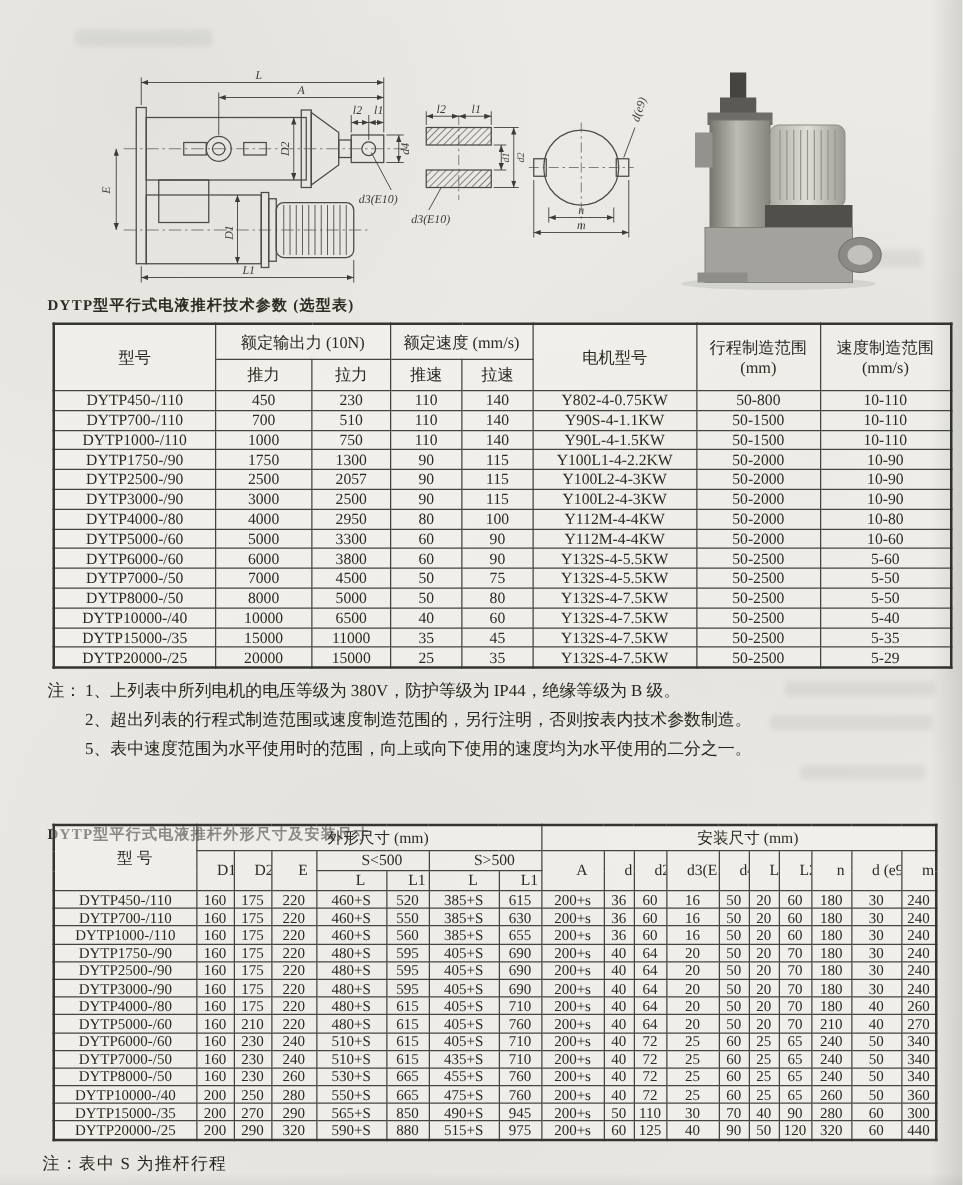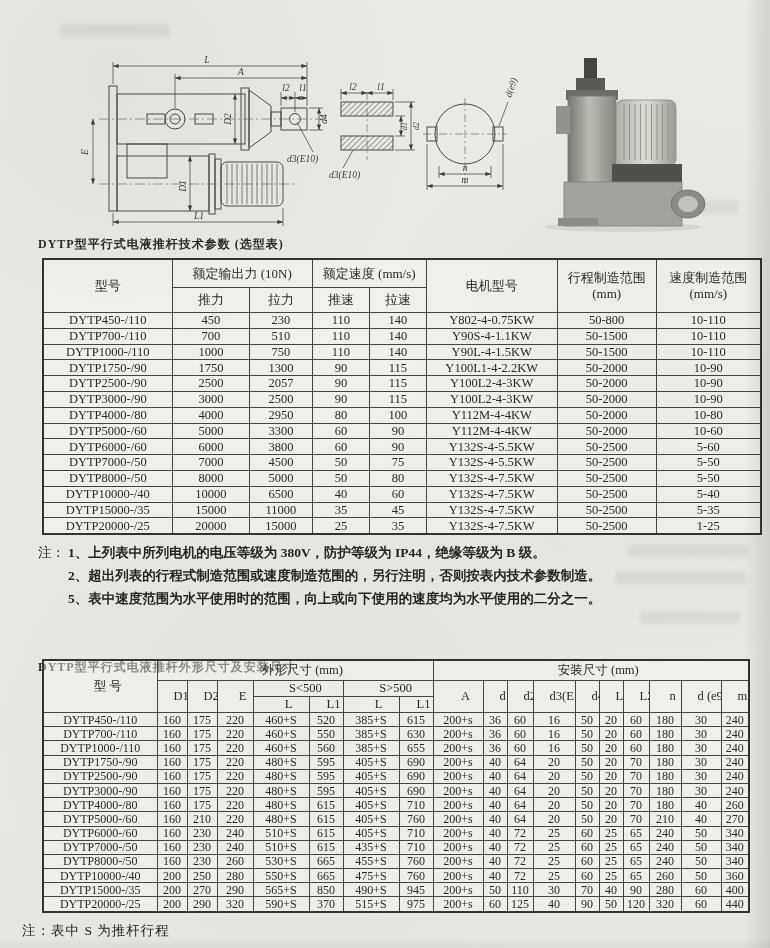--- a/index.html
+++ b/index.html
@@ -44,23 +44,23 @@
   .dim{left:42px;top:659px;width:706px;font-size:12px;}
   .dim th{font-size:12.5px;font-weight:normal;padding-left:16px;}
   .dim thead tr:nth-child(1) th{height:19px;}
   .dim thead tr:nth-child(2) th{height:15px;}
   .dim thead tr:nth-child(3) th{height:13px;}
   .dim tbody td{height:13.2px;font-size:12px;line-height:1;}
 
   .notes{position:absolute;left:38px;top:541px;width:660px;font-size:13.5px;line-height:23px;display:flex;}
   .notes .lbl{flex:0 0 30px;}
   .notes ul{margin:0;padding:0;list-style:none;}
-  .notes li{padding-left:24px;text-indent:-24px;font-weight:bold;}
-
-  .footnote{position:absolute;left:22px;top:922px;font-size:13.5px;letter-spacing:1px;}
+  .notes li{padding-left:24px;text-indent:-24px;}
+
+  .footnote{position:absolute;left:34px;top:922px;font-size:13.5px;letter-spacing:1px;}
 
   svg text{font-family:"Liberation Serif","DejaVu Serif",serif;}
   .dimtxt{font-size:9.5px;font-style:italic;fill:#3c3b37;}
 </style>
 </head>
 <body>
 
 <div class="page">
 
   <div class="artifact" style="left:60px;top:24px;width:110px;height:13px;"></div>
@@ -385,21 +385,21 @@
           <td>5-35</td>
         </tr>
         <tr>
           <td>DYTP20000-/25</td>
           <td>20000</td>
           <td>15000</td>
           <td>25</td>
           <td>35</td>
           <td>Y132S-4-7.5KW</td>
           <td>50-2500</td>
-          <td>1-25</td>
+          <td>5-29</td>
         </tr>
       </tbody>
   </table>
 
   <div class="notes">
     <div class="lbl">注：</div>
     <ul>
       <li>1、上列表中所列电机的电压等级为 380V，防护等级为 IP44，绝缘等级为 B 级。</li>
       <li>2、超出列表的行程式制造范围或速度制造范围的，另行注明，否则按表内技术参数制造。</li>
       <li>5、表中速度范围为水平使用时的范围，向上或向下使用的速度均为水平使用的二分之一。</li>
@@ -711,29 +711,29 @@
           <td>945</td>
           <td>200+s</td>
           <td>50</td>
           <td>110</td>
           <td>30</td>
           <td>70</td>
           <td>40</td>
           <td>90</td>
           <td>280</td>
           <td>60</td>
-          <td>400</td>
+          <td>300</td>
         </tr>
         <tr>
           <td>DYTP20000-/25</td>
           <td>200</td>
           <td>290</td>
           <td>320</td>
           <td>590+S</td>
-          <td>370</td>
+          <td>880</td>
           <td>515+S</td>
           <td>975</td>
           <td>200+s</td>
           <td>60</td>
           <td>125</td>
           <td>40</td>
           <td>90</td>
           <td>50</td>
           <td>120</td>
           <td>320</td>

